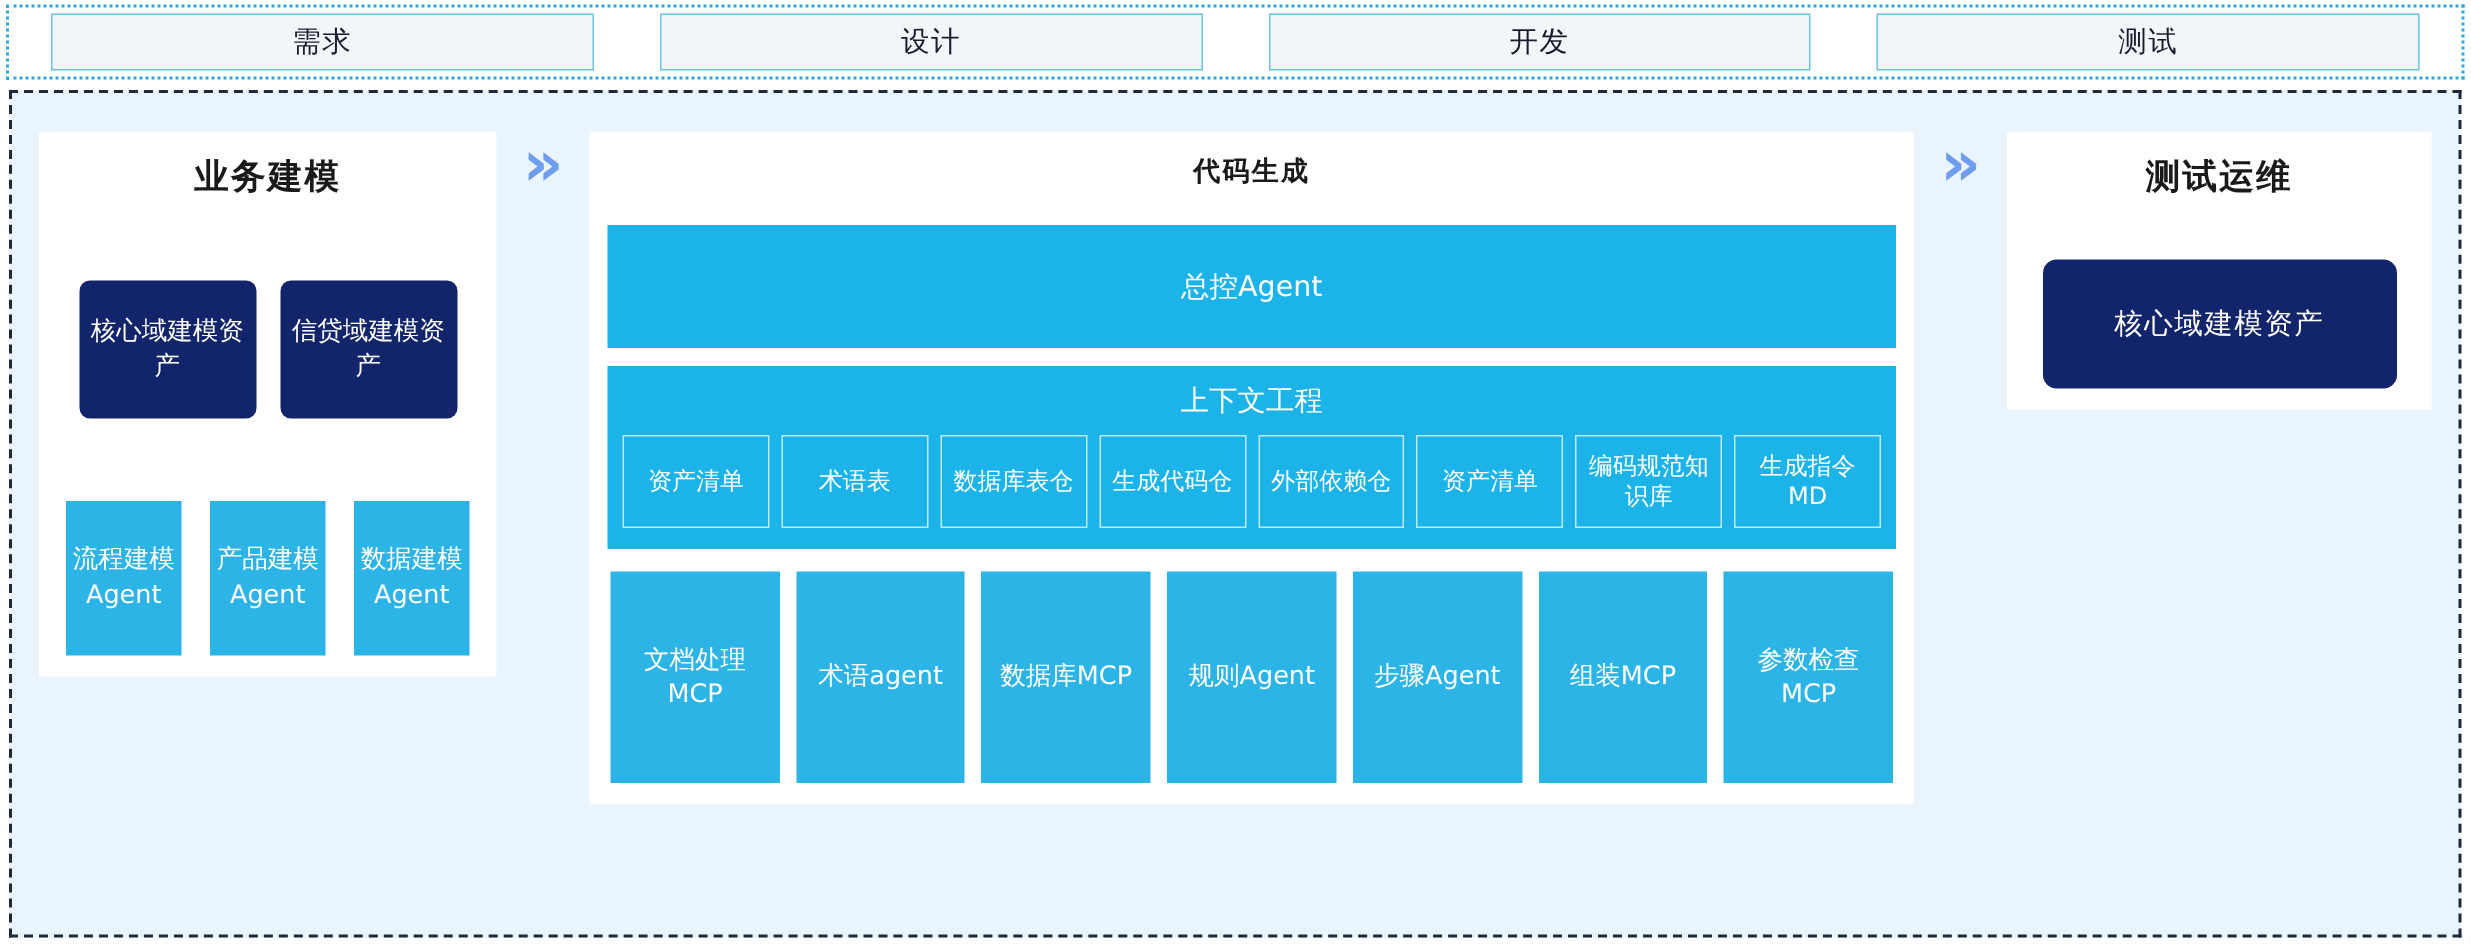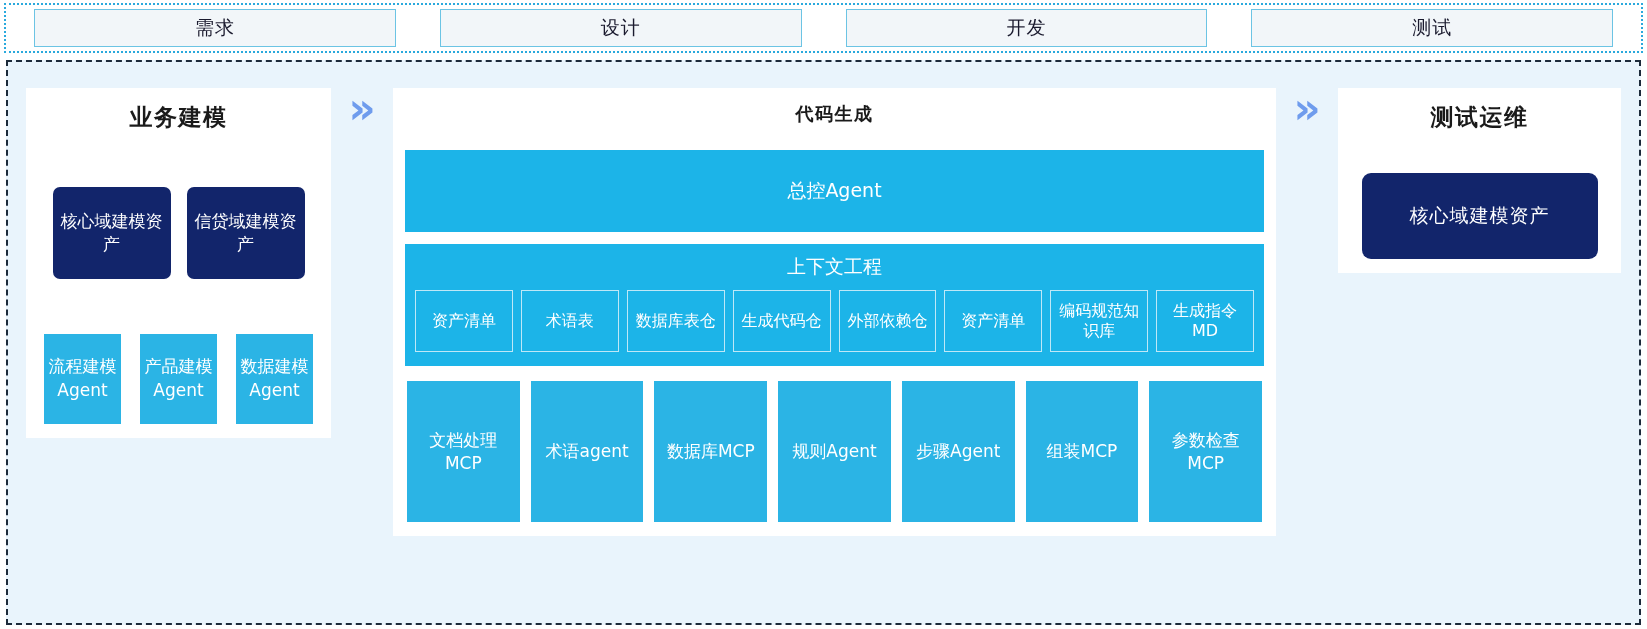--- a/index.html
+++ b/index.html
@@ -60,21 +60,21 @@
   
   .asset-row { display: flex; gap: 16px; margin-top: 44px; }
   .asset-box {
     width: 118px; height: 92px; background: #12256b; border-radius: 7px;
     color: #ffffff; font-size: 17px; line-height: 1.35;
     display: flex; align-items: center; justify-content: center; text-align: center;
     padding: 0 6px;
   }
   .agent-row { display: flex; gap: 19px; margin-top: 55px; }
   .agent-box {
-    width: 77px; height: 90px; background: #2bb4e5;
+    width: 77px; height: 103px; background: #2bb4e5;
     color: #ffffff; font-size: 17px; line-height: 1.4;
     display: flex; align-items: center; justify-content: center; text-align: center;
   }
 
   
   .band {
     width: 100%; background: #1cb4e8; color: #ffffff;
     display: flex; align-items: center; justify-content: center;
     font-size: 19px;
   }

